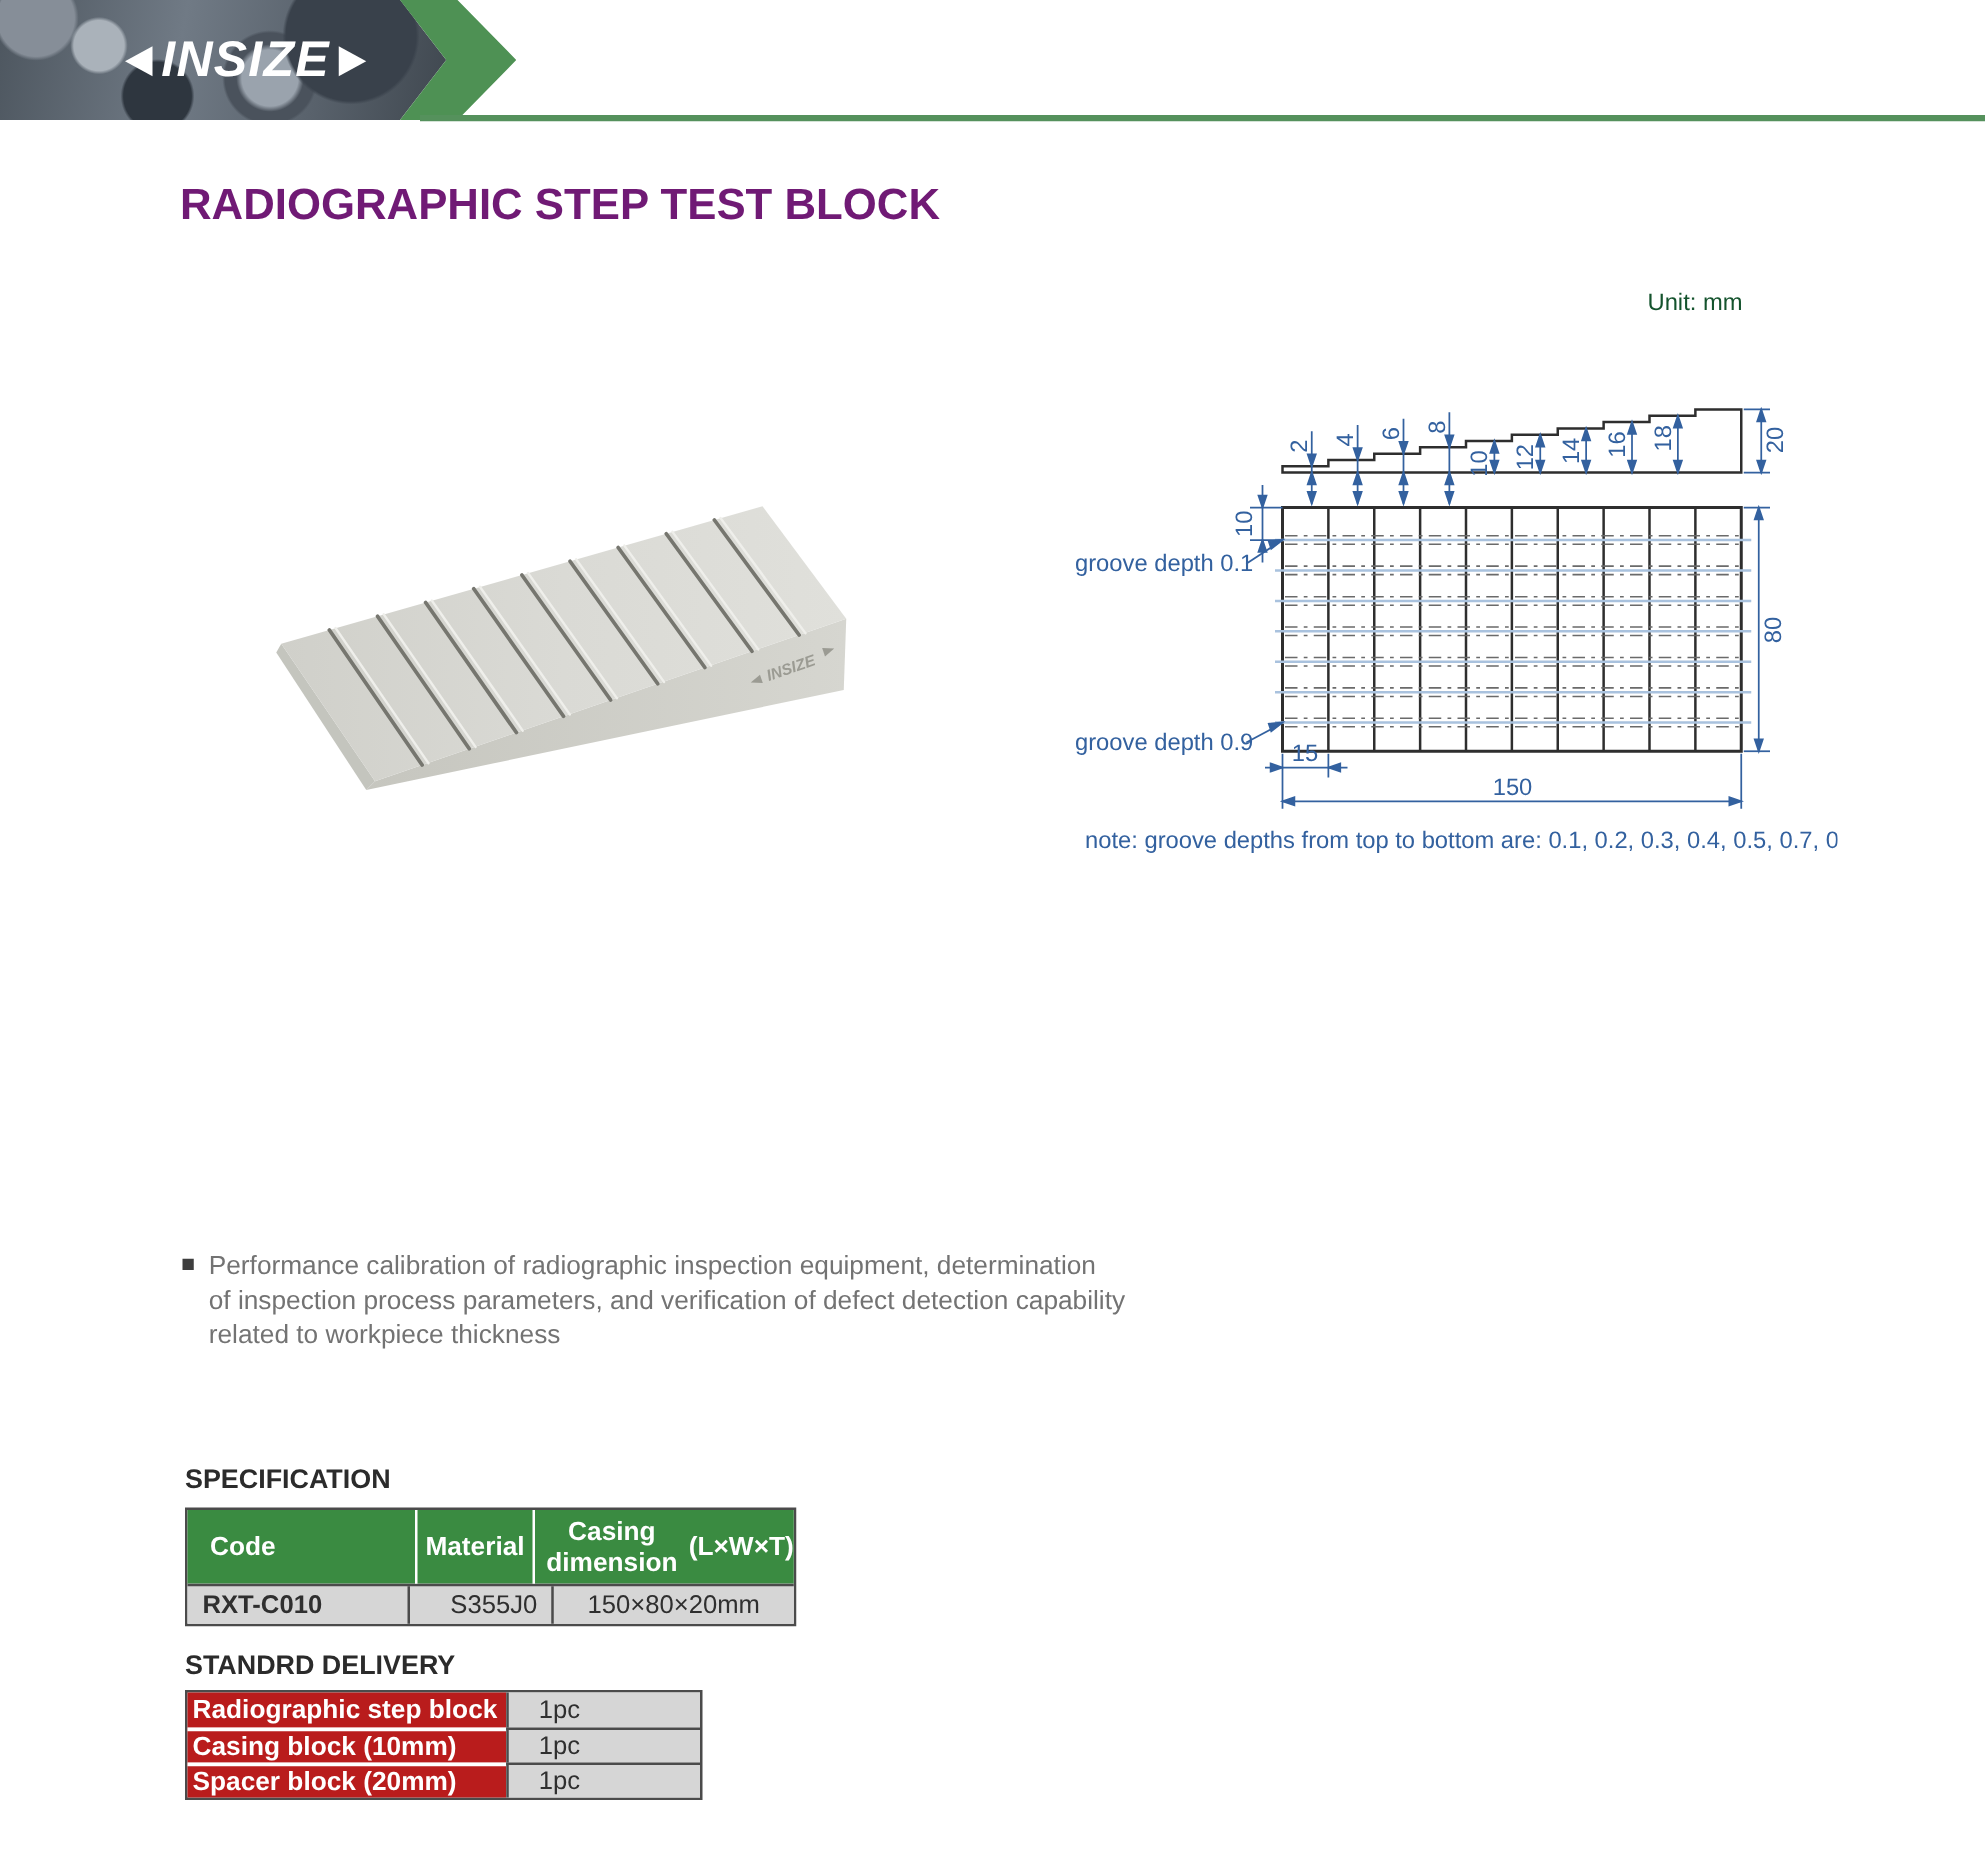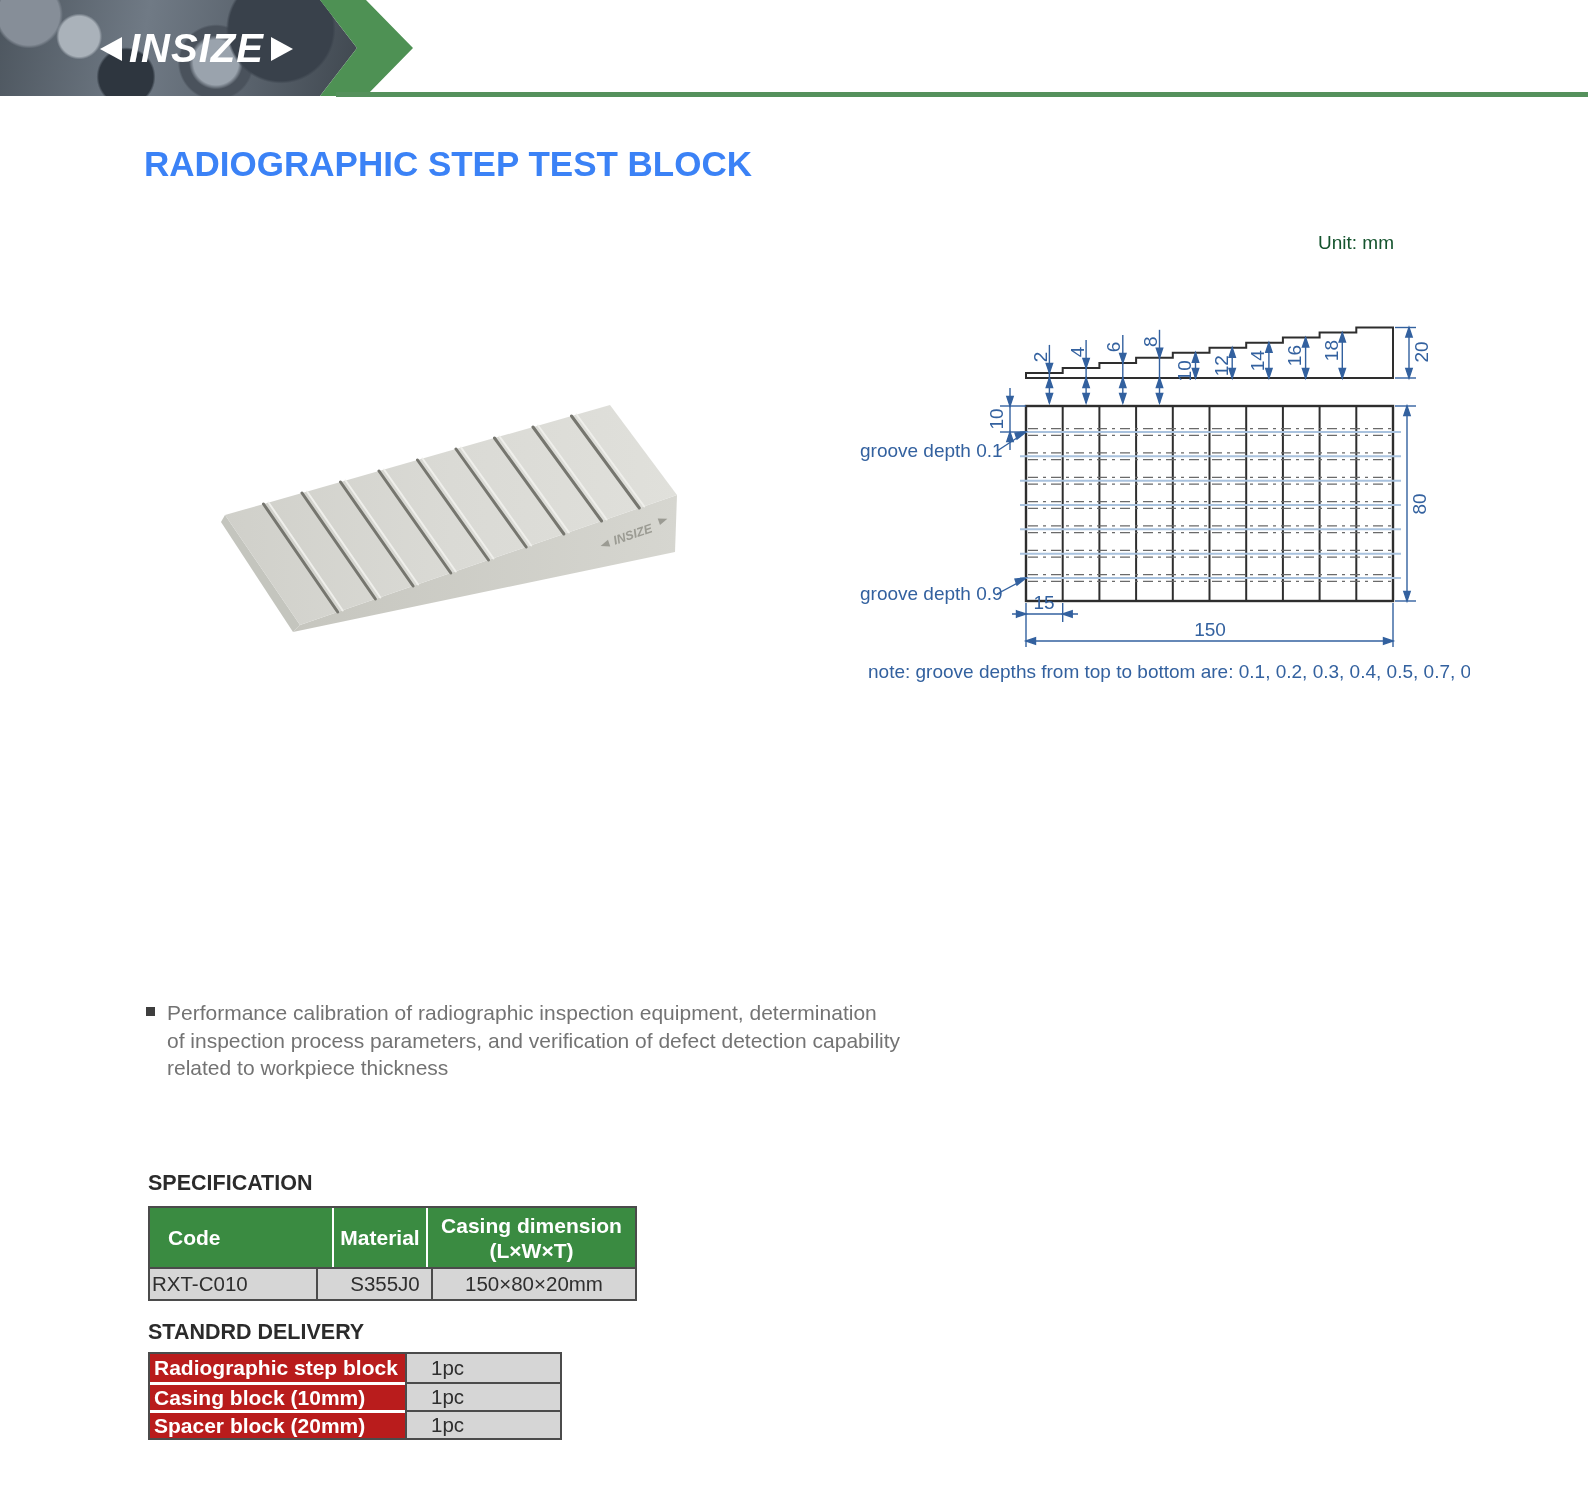--- a/index.html
+++ b/index.html
@@ -18,38 +18,38 @@
   .hdr-chevron{position:absolute;left:320px;top:0;width:96px;height:96px;background:#4e9154;
     clip-path:polygon(0 0,46px 0,93px 48px,46px 96px,0 96px,37px 48px);}
   .hdr-line{position:absolute;left:336px;top:92px;width:1252px;height:5px;background:#55915c;}
   .logo{position:absolute;left:100px;top:26px;display:flex;align-items:center;gap:7px;}
   .logo .txt{color:#fff;font-size:40px;font-weight:800;font-style:italic;letter-spacing:1px;}
   .tri-l{width:0;height:0;border-top:12px solid transparent;border-bottom:12px solid transparent;
          border-right:22px solid #fff;}
   .tri-r{width:0;height:0;border-top:12px solid transparent;border-bottom:12px solid transparent;
          border-left:22px solid #fff;}
   
-  .title{position:absolute;left:144px;top:144px;font-size:35px;font-weight:bold;color:#3b82f6;}
+  .title{position:absolute;left:144px;top:144px;font-size:35px;font-weight:bold;color:#701a75;}
   .unit{position:absolute;left:1318px;top:232px;font-size:19px;color:#14532d;}
   
   .bullet-wrap{position:absolute;left:146px;top:999px;}
   .bullet-sq{position:absolute;left:0;top:8px;width:9px;height:9px;background:#3e3e3e;}
   .bullet-text{position:absolute;left:21px;top:0;width:800px;font-size:21px;line-height:27.5px;color:#737373;}
   
   .sec-head{position:absolute;font-size:21.5px;font-weight:bold;color:#2b2b2b;}
   .spec-table{position:absolute;left:148px;top:1206px;width:485px;border:2px solid #4b4b4b;}
   .spec-hrow{display:flex;height:59px;background:#3a8b41;}
   .spec-hrow .c{color:#fff;font-weight:bold;font-size:21px;display:flex;align-items:center;}
   .spec-hrow .c1{width:164px;padding-left:18px;}
   .spec-hrow .c2{width:92px;border-left:2px solid #fff;justify-content:center;}
   .spec-hrow .c3{flex:1;border-left:2px solid #fff;justify-content:center;text-align:center;
-                 flex-direction:column;line-height:25px;}
+                 flex-direction:row;line-height:25px;}
   .spec-drow{display:flex;height:30px;background:#d6d6d6;border-top:2px solid #4b4b4b;}
   .spec-drow .c{font-size:20.5px;color:#2f2f2f;display:flex;align-items:center;}
-  .spec-drow .c1{width:164px;padding-left:2px;font-weight:normal;}
+  .spec-drow .c1{width:164px;padding-left:12px;font-weight:bold;}
   .spec-drow .c2{width:92px;border-left:2px solid #4b4b4b;justify-content:center;padding-left:21px;}
   .spec-drow .c3{flex:1;border-left:2px solid #4b4b4b;justify-content:center;}
   .del-table{position:absolute;left:148px;top:1352px;width:410px;border:2px solid #4b4b4b;}
   .del-row{display:flex;height:28px;}
   .del-row + .del-row .g{border-top:3px solid #fff;}
   .del-row + .del-row .q{border-top:2px solid #4b4b4b;}
   .del-row .g{width:251px;background:#b91c1c;color:#fff;font-weight:bold;font-size:21px;
               display:flex;align-items:center;padding-left:4px;}
   .del-row .q{flex:1;background:#d6d6d6;border-left:2px solid #4b4b4b;color:#2f2f2f;
               font-size:20.5px;display:flex;align-items:center;padding-left:24px;}

